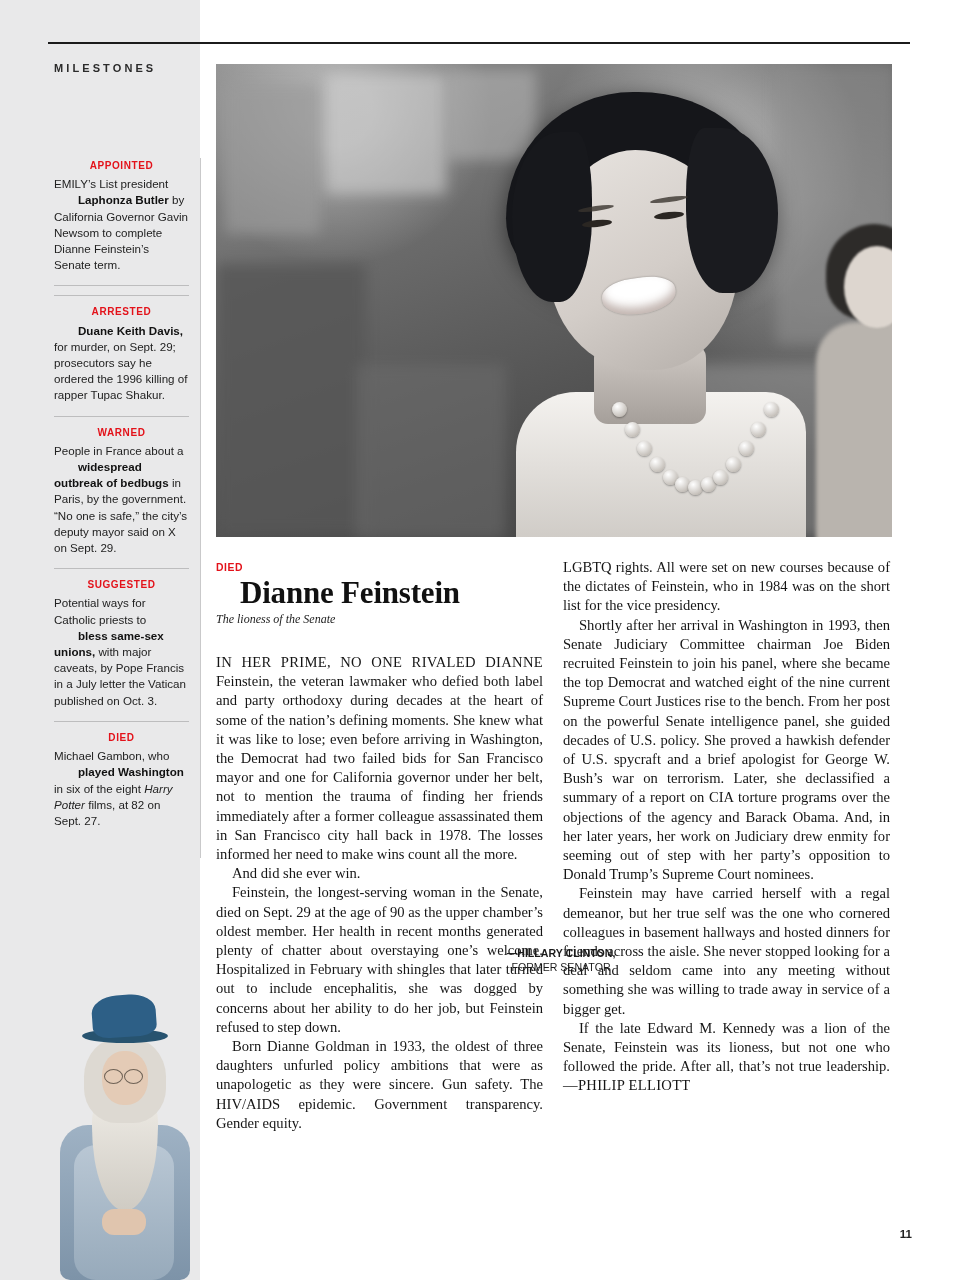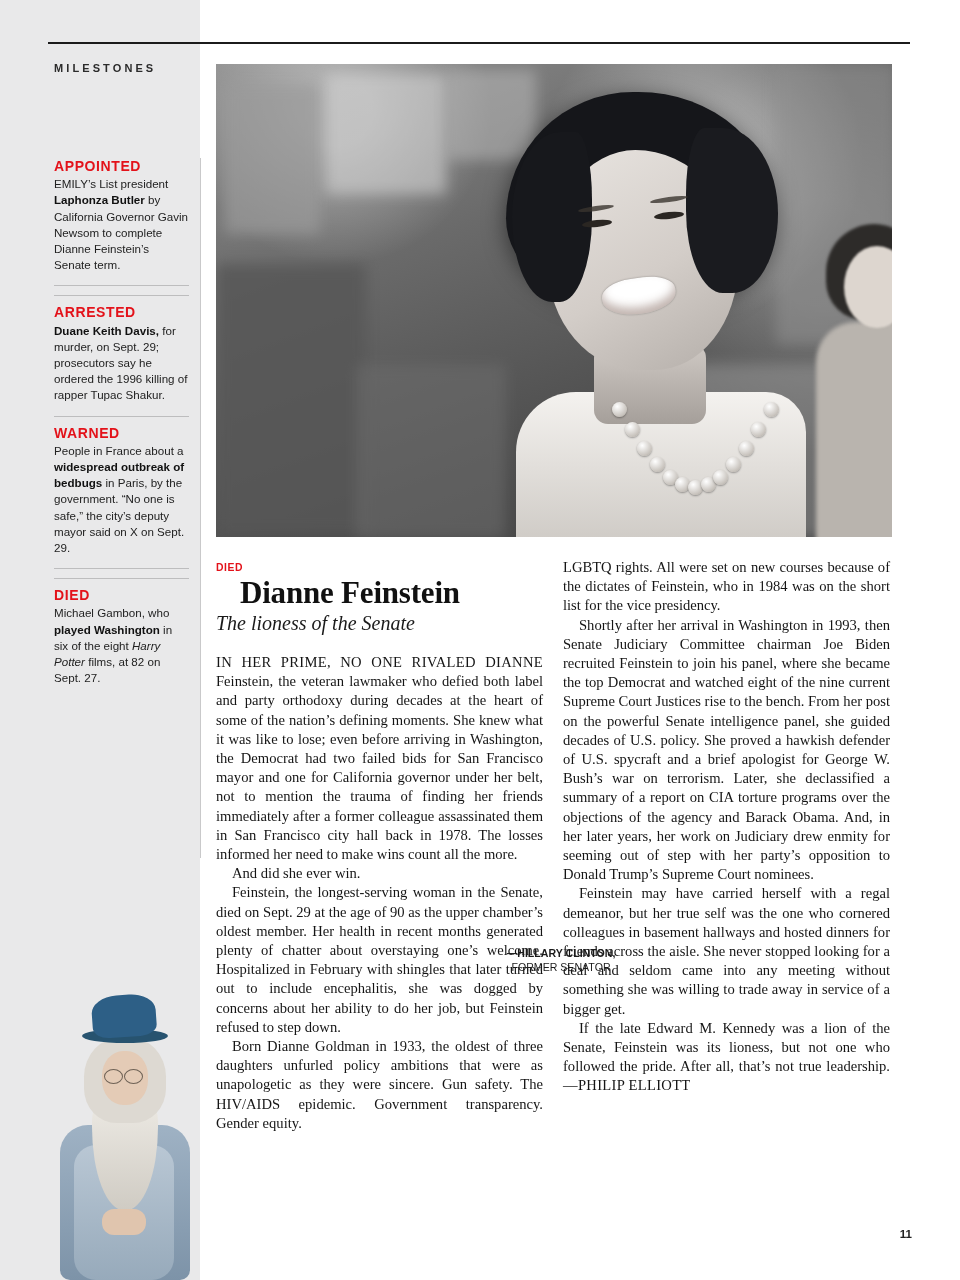--- a/index.html
+++ b/index.html
@@ -56,25 +56,26 @@
     width: 135px;
     font-family: "Liberation Sans", sans-serif;
     font-size: 11.6px;
     line-height: 16.2px;
     color: #222;
   }
   .side-block { margin-bottom: 12px; }
   .side-head {
     color: #e3121a;
     font-weight: bold;
-    font-size: 14px;
+    font-size: 10px;
     letter-spacing: 0.6px;
     margin-bottom: 2px;
-  }
-  .side-body b { font-weight: bold; color: #111; }
+    text-align: center;
+  }
+  .side-body b { font-weight: bold; color: #111; margin-left: 24px; }
   .side-body i { font-style: italic; }
   .side-divider {
     width: 135px; height: 1px;
     background: #bdbdbe;
     margin: 9px 0 8px 0;
   }
   .vert-rule {
     position: absolute;
     left: 200px; top: 158px;
     width: 1px; height: 700px;
@@ -171,21 +172,21 @@
   .headline {
     position:absolute; left: 216px; top: 575px;
     font-family: "Liberation Serif", serif;
     font-weight: bold; font-size: 31px; letter-spacing: -0.2px;
     color: #111;
     margin-left: 24px;
   }
   .dek {
     position:absolute; left: 216px; top: 612px;
     font-family: "Liberation Serif", serif;
-    font-style: italic; font-size: 20px; color: #1a1a1a;
+    font-style: italic; font-size: 12px; color: #1a1a1a;
   }
   .col {
     position: absolute;
     font-family: "Liberation Serif", serif;
     font-size: 14.6px;
     line-height: 19.2px;
     color: #151515;
     text-align: justify;
   }
   .col p { margin: 0; text-indent: 16px; }
@@ -253,20 +254,24 @@
       <div class="side-block">
         <div class="side-head">ARRESTED</div>
         <div class="side-body"><b>Duane Keith Davis,</b> for murder, on Sept. 29; prosecutors say he ordered the 1996 killing of rapper Tupac Shakur.</div>
       </div>
       <div class="side-divider"></div>
       <div class="side-block">
         <div class="side-head">WARNED</div>
         <div class="side-body">People in France about a <b>widespread outbreak of bedbugs</b> in Paris, by the government. “No one is safe,” the city’s deputy mayor said on X on Sept. 29.</div>
       </div>
       <div class="side-divider"></div>
+      <div class="side-block">
+        <div class="side-head">SUGGESTED</div>
+        <div class="side-body">Potential ways for Catholic priests to <b>bless same-sex unions,</b> with major caveats, by Pope Francis in a July letter the Vatican published on Oct. 3.</div>
+      </div>
       <div class="side-divider"></div>
       <div class="side-block">
         <div class="side-head">DIED</div>
         <div class="side-body">Michael Gambon, who <b>played Washington</b> in six of the eight <i>Harry Potter</i> films, at 82 on Sept. 27.</div>
       </div>
     </div>
   <div class="vert-rule"></div>
 
   <div class="photo">
     <div class="bg"></div>

